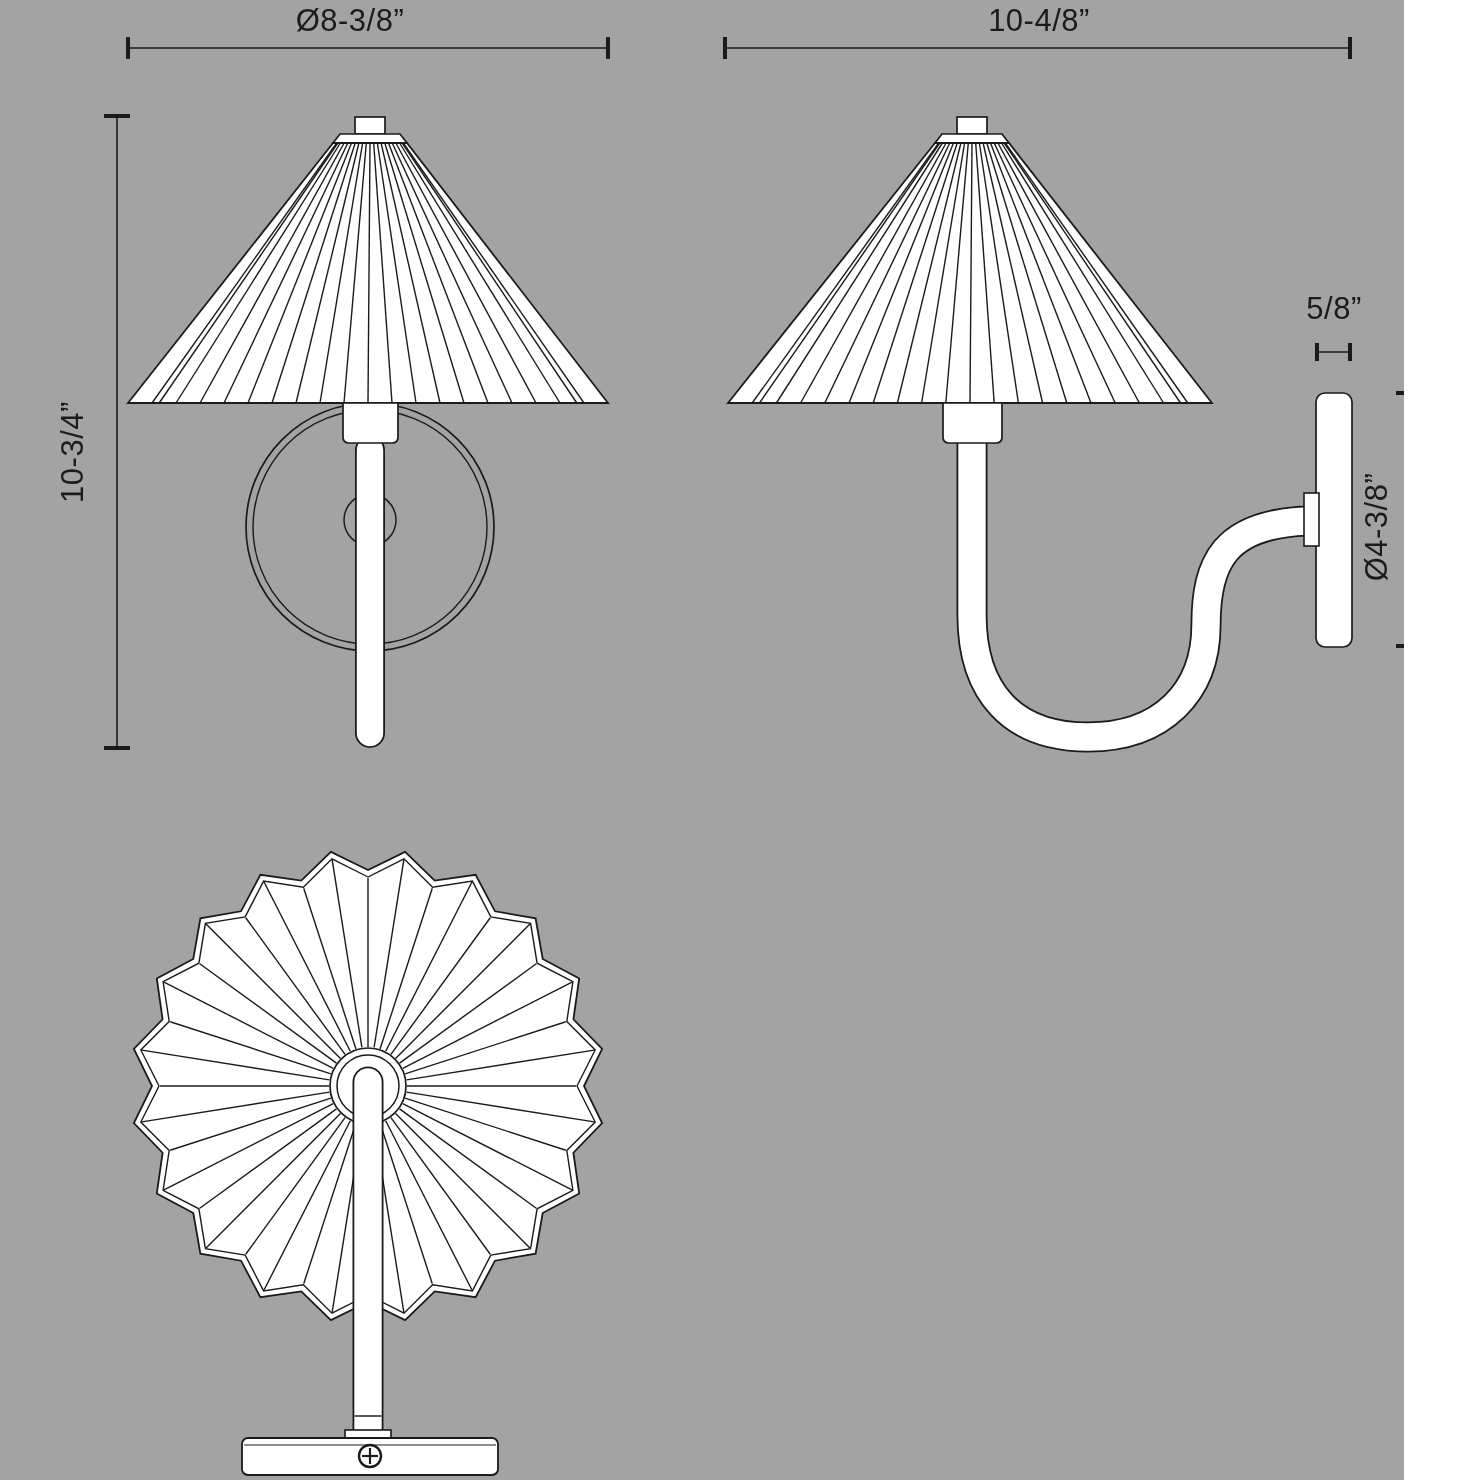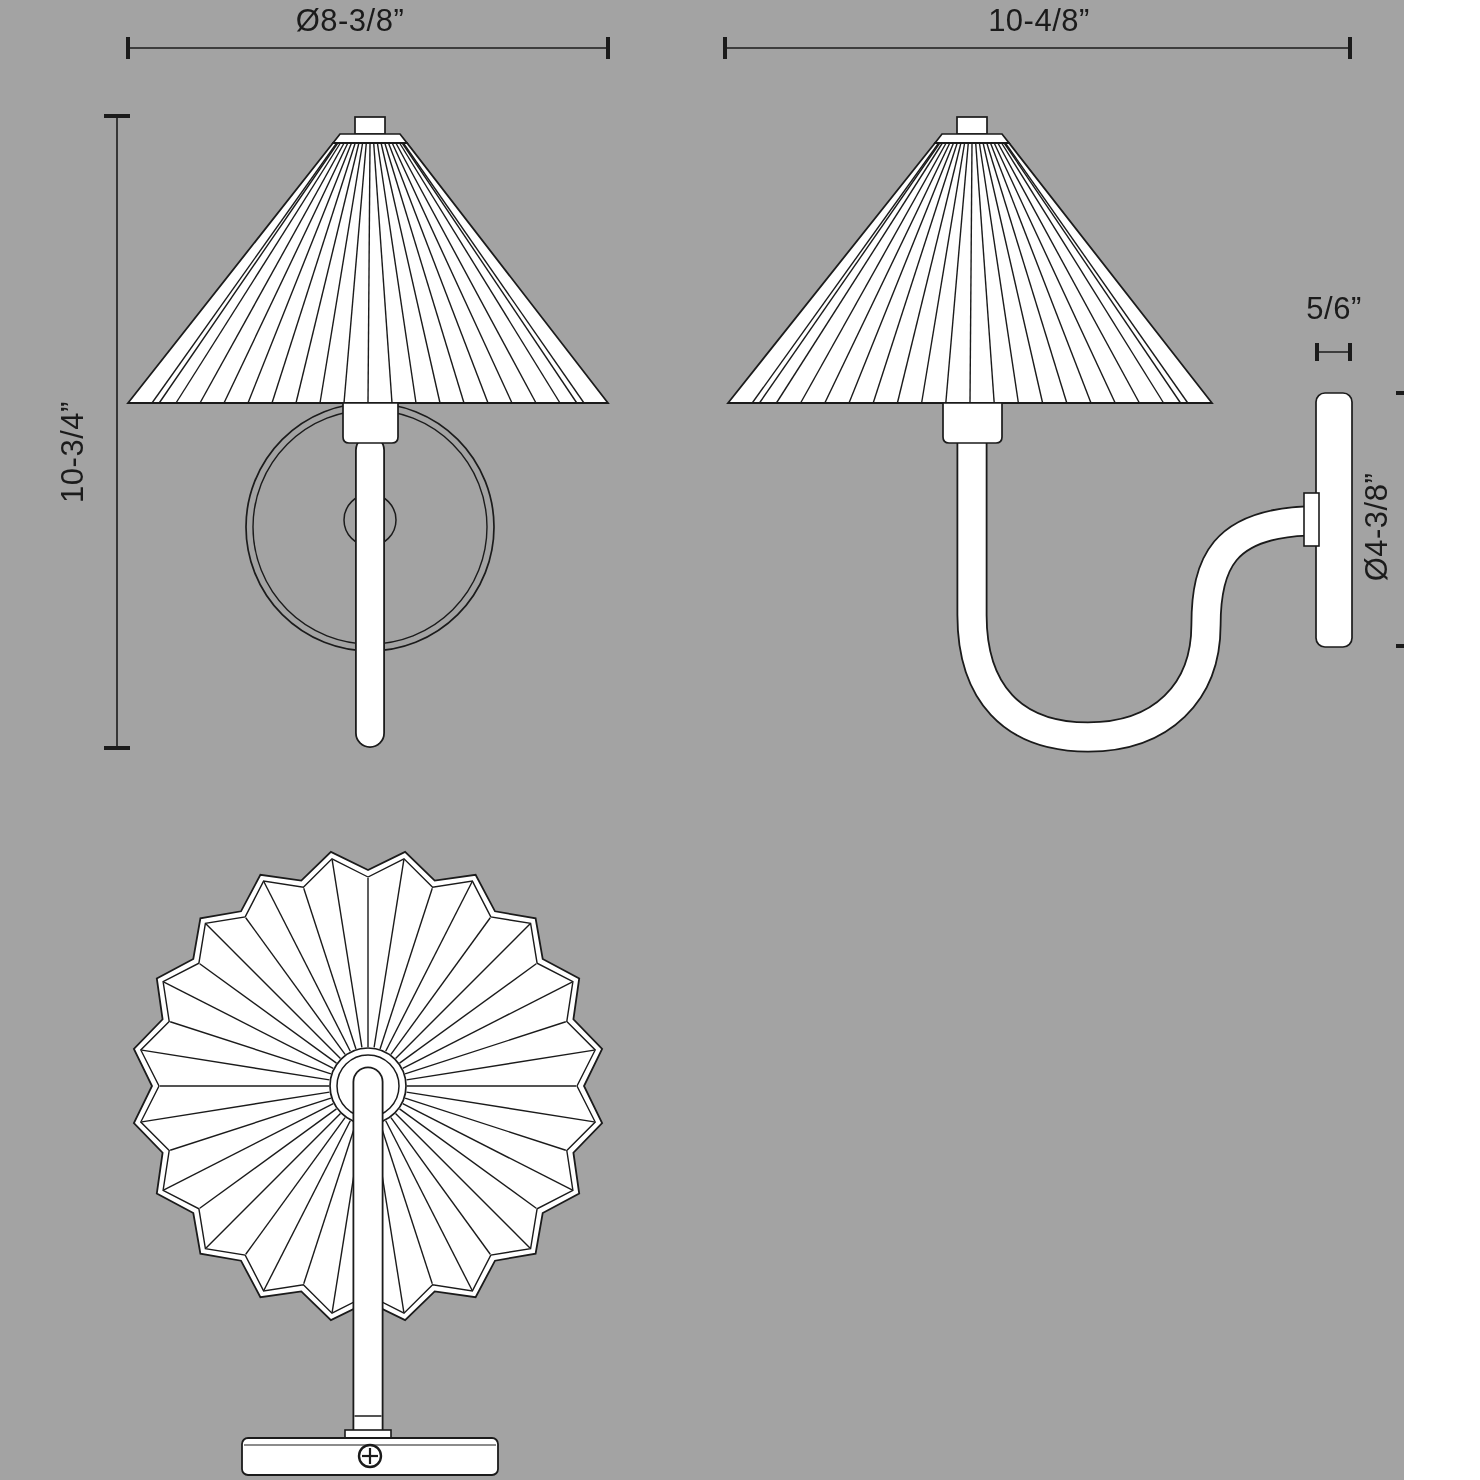--- a/index.html
+++ b/index.html
@@ -152,16 +152,16 @@
         <line x1="1396" y1="646" x2="1420" y2="646" stroke="#1b1b1b" stroke-width="4"></line>
       </g>
   </svg>
 
   <div class="dim-label" style="left:240px;top:3px;">Ø8-3/8”</div>
 
   <div class="dim-label rot" style="left:-37px;top:434px;">10-3/4”</div>
 
   <div class="dim-label" style="left:929px;top:3px;">10-4/8”</div>
 
-  <div class="dim-label" style="left:1224px;top:291px;">5/6”</div>
+  <div class="dim-label" style="left:1224px;top:291px;">5/8”</div>
 
   <div class="dim-label rot" style="left:1267px;top:509px;">Ø4-3/8”</div>
 </div>
 
 </body></html>

